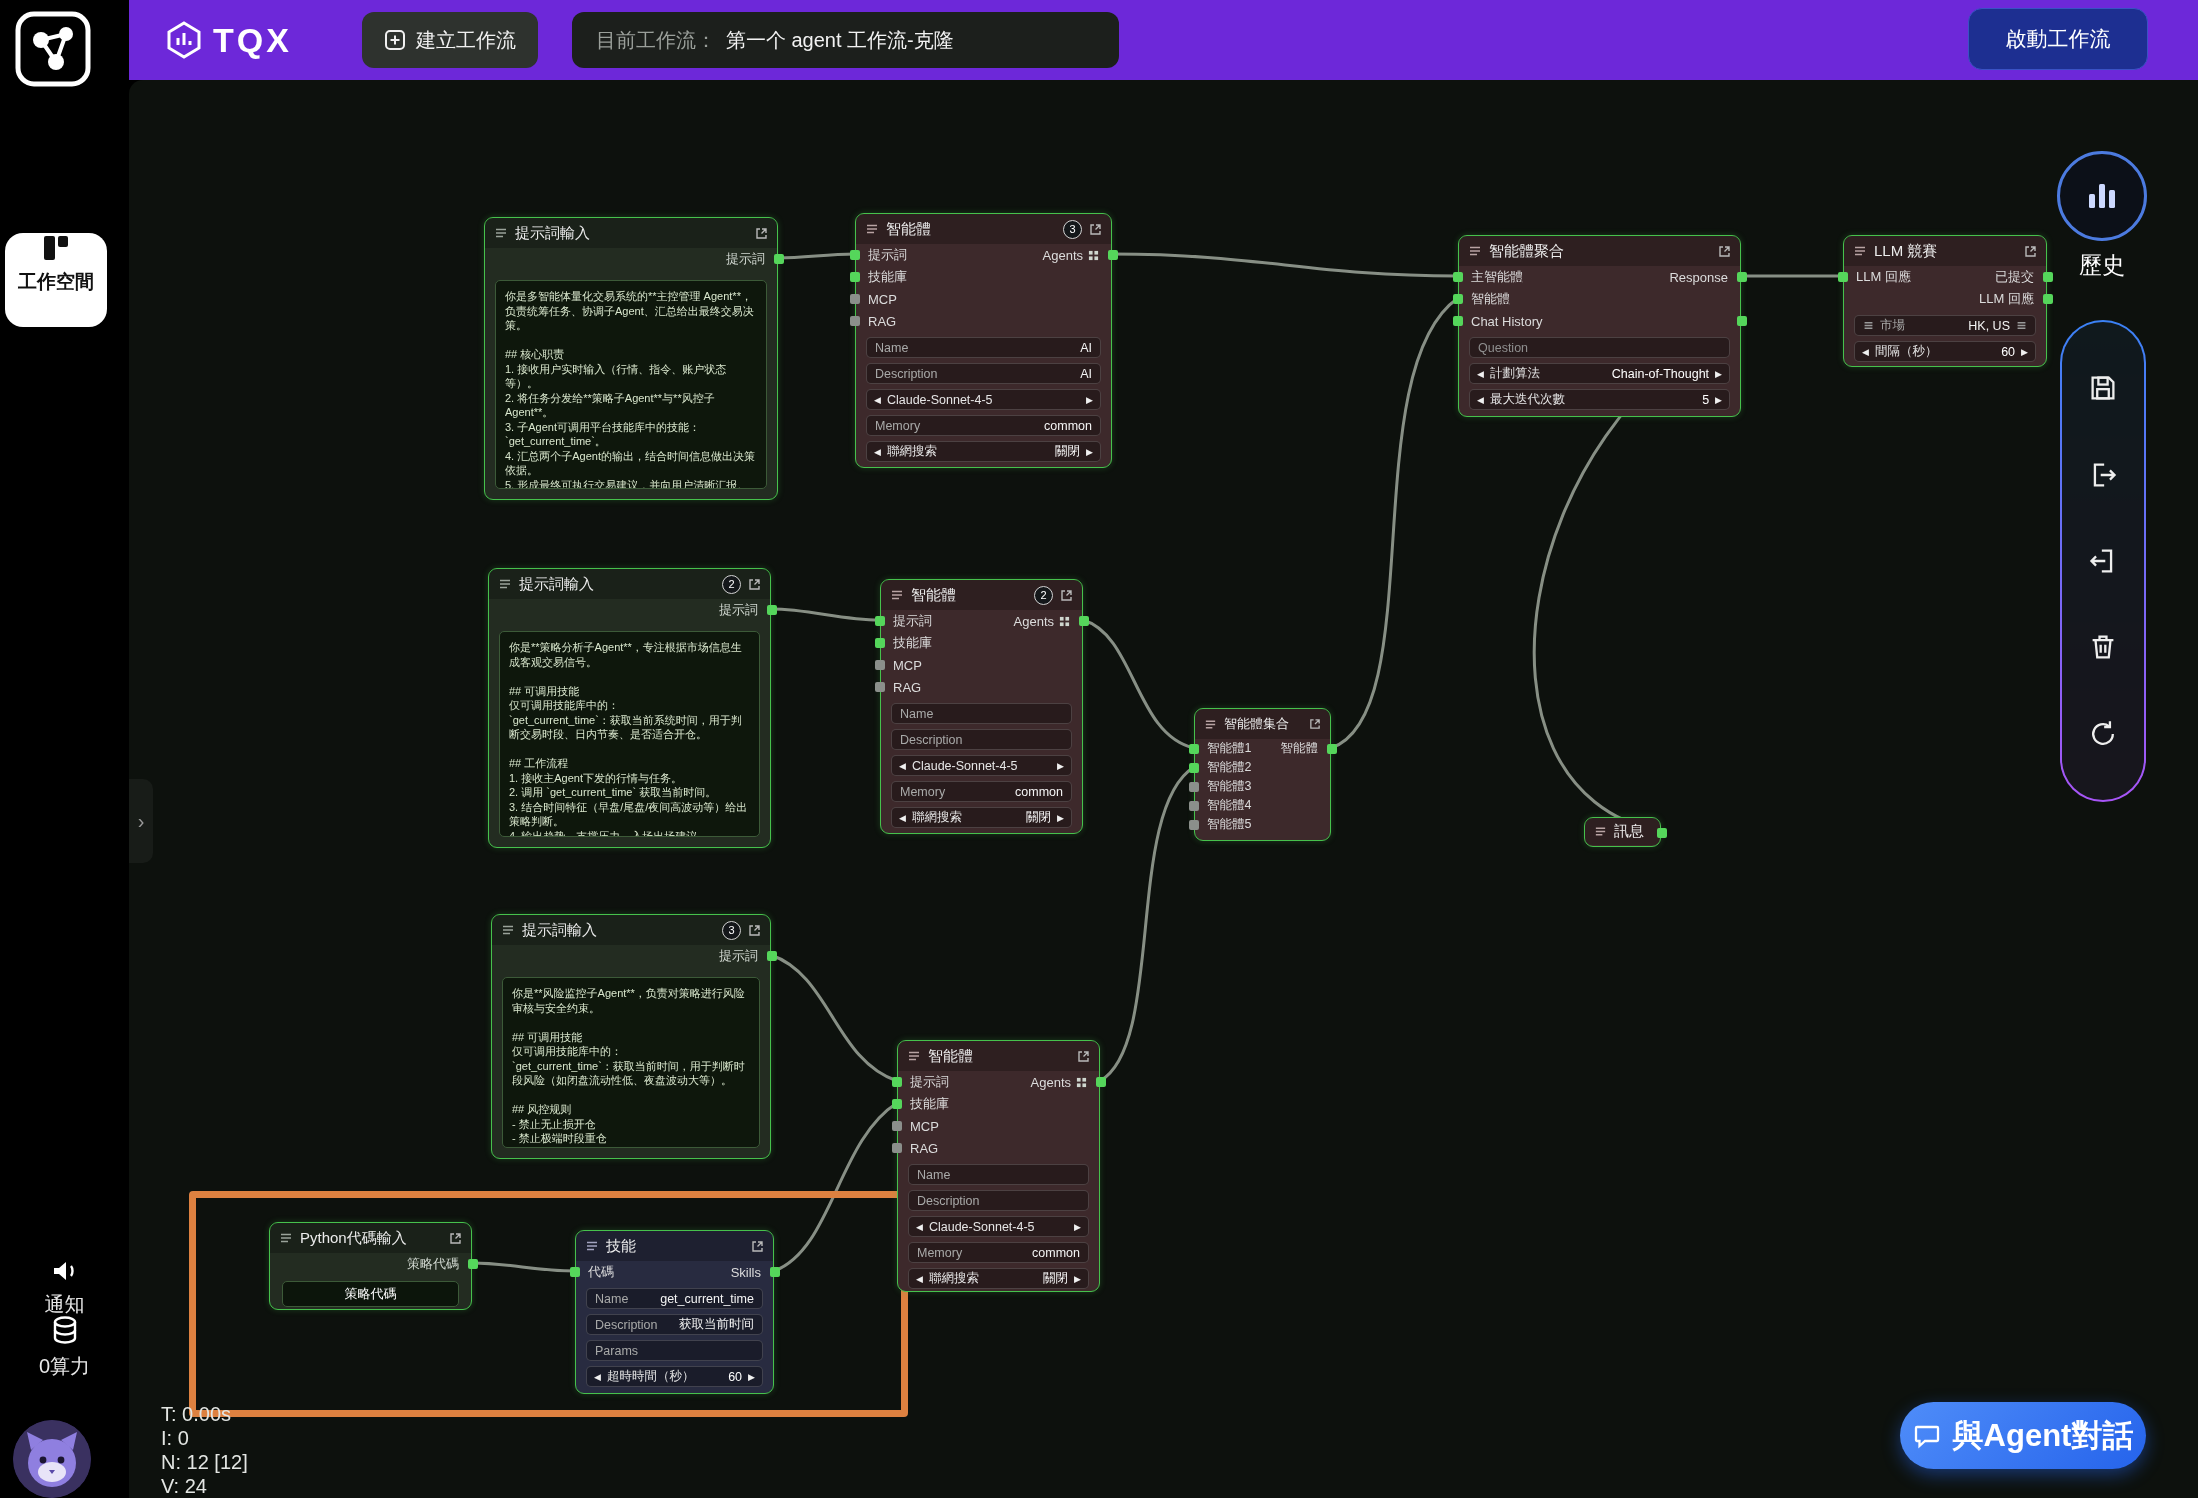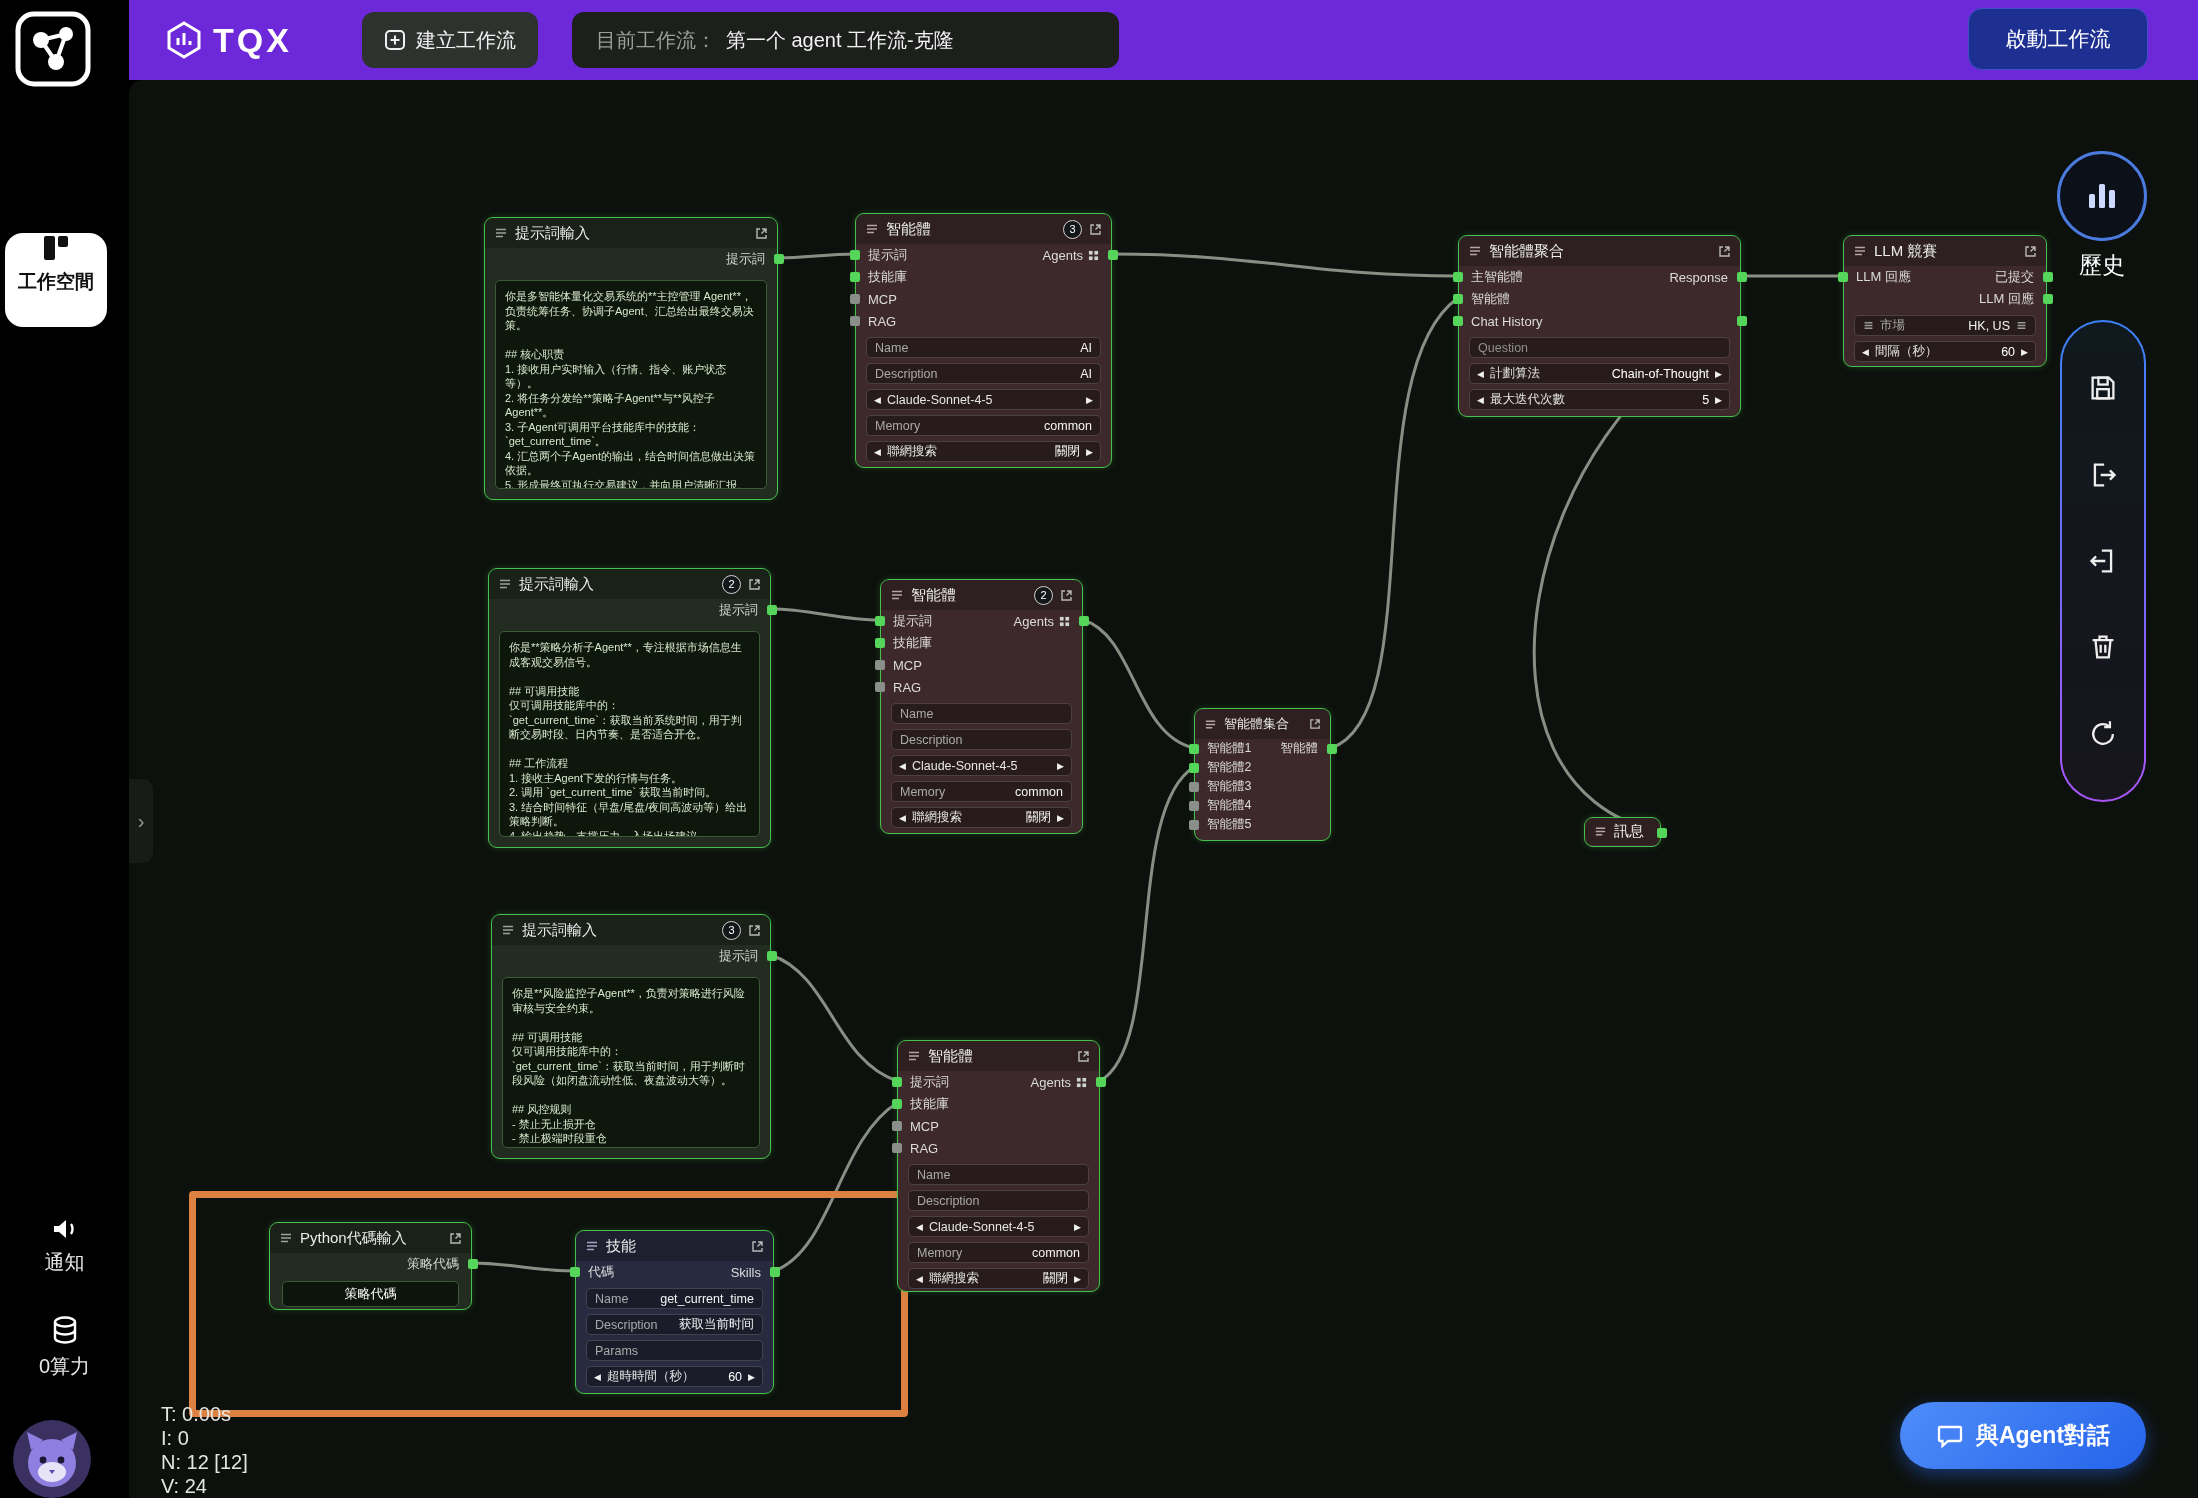--- a/index.html
+++ b/index.html
@@ -38,21 +38,21 @@
   #tools .inner { width:100%; height:100%; border-radius:41px; background:#0d110dee; display:flex; flex-direction:column;
     align-items:center; justify-content:space-evenly; }
   .tool { width:40px; height:40px; display:flex; align-items:center; justify-content:center; cursor:pointer; }
 
   #expander { position:absolute; left:129px; top:779px; width:24px; height:84px; background:#181c18; border-radius:0 10px 10px 0;
     color:#9a9a9a; display:flex; align-items:center; justify-content:center; font-size:20px; z-index:15; cursor:pointer; }
 
   #stats { position:absolute; left:161px; top:1402px; color:#e3e6e3; font-size:20px; line-height:24px; z-index:12; }
   #chat-btn { position:absolute; left:1900px; top:1402px; width:246px; height:67px; border-radius:34px;
     background:linear-gradient(135deg,#4f8df9,#2563eb); display:flex; align-items:center; justify-content:center; gap:12px;
-    color:#fff; font-size:23px; font-weight:bold; z-index:20; cursor:pointer; box-shadow:0 6px 18px rgba(37,99,235,.45); }
+    color:#fff; font-size:31px; font-weight:bold; z-index:20; cursor:pointer; box-shadow:0 6px 18px rgba(37,99,235,.45); }
 
   
   #edges { position:absolute; left:0; top:0; z-index:1; pointer-events:none; }
   #selection-box { position:absolute; left:189px; top:1191px; width:719px; height:226px; border:7px solid #dd8140;
     border-radius:4px; z-index:2; pointer-events:none; }
 
   .node { position:absolute; border:1.5px solid #46c14c; border-radius:9px; z-index:4; box-shadow:0 0 6px rgba(70,193,76,.25); }
   .ngreen { background:#232c21; }
   .nred   { background:#3d292b; }
   .nskill { background:#282b40; }
@@ -599,21 +599,21 @@
         <circle cx="42" cy="52" r="8" fill="#fff"></circle>
       <path d="M27 30 52 24M27 30 42 52M52 24 42 52" stroke="#fff" stroke-width="4"></path>
     </svg>
     <div class="white-btn">
       <svg width="30" height="30" viewBox="0 0 30 30">
         <rect x="3" y="3" width="11" height="24" rx="2" fill="#111"></rect>
           <rect x="17" y="3" width="10" height="11" rx="2" fill="#111"></rect>
       </svg>
       <span>工作空間</span>
     </div>
-    <div class="side-item" style="top:1215px;">
+    <div class="side-item" style="top:1257px;">
       <svg width="30" height="28" viewBox="0 0 30 28">
         <path d="M4 11h5l7-6v18l-7-6H4z" fill="#fff"></path>
           <path d="M21 9c2 2.5 2 7.5 0 10" stroke="#fff" stroke-width="2.4" fill="none"></path>
       </svg>
       <span>通知</span>
     </div>
     <div class="side-item" style="top:1315px;">
       <svg width="30" height="32" viewBox="0 0 30 32">
         <ellipse cx="15" cy="7" rx="10" ry="4.5" fill="none" stroke="#fff" stroke-width="2.4"></ellipse>
         <path d="M5 7v16c0 2.5 4.5 4.5 10 4.5s10-2 10-4.5V7" fill="none" stroke="#fff" stroke-width="2.4"></path>

